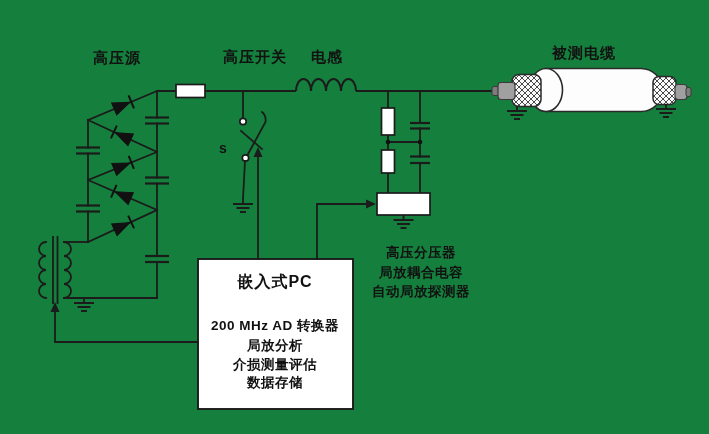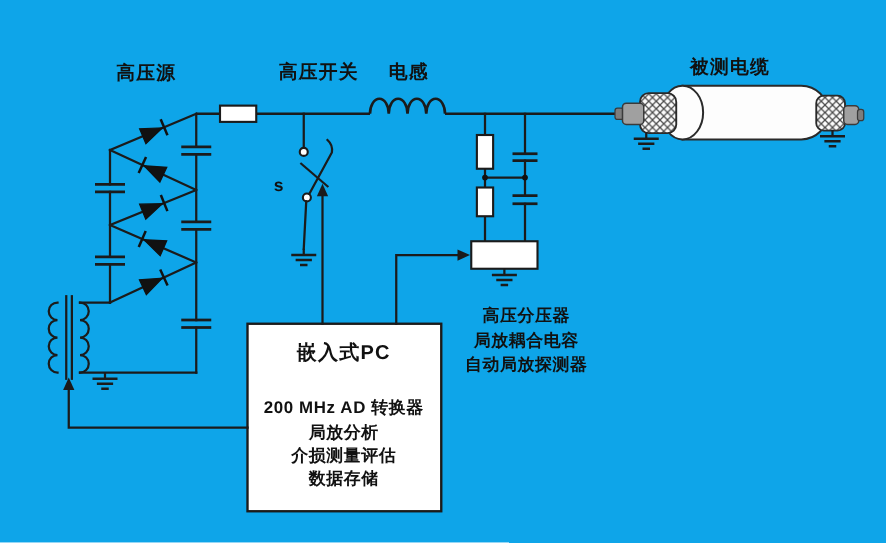--- a/index.html
+++ b/index.html
@@ -1,17 +1,17 @@
 <!DOCTYPE html>
 <html><head>
 <meta charset="utf-8">
 <title>Diagram</title>
 <style>
   html,body{margin:0;padding:0;background:#ffffff;}
-  .stage{position:relative;width:709px;height:434px;background:#0ea5e9;overflow:hidden;
+  .stage{position:relative;width:709px;height:434px;background:#15803d;overflow:hidden;
          font-family:"Liberation Sans","DejaVu Sans",sans-serif;}
   svg{display:block;}
   svg text{fill:#111111;font-family:"Liberation Sans","DejaVu Sans",sans-serif;}
   .lbl{font-size:15px;font-weight:700;letter-spacing:1px;}
   .lbl-small{font-size:13.5px;font-weight:600;letter-spacing:0.5px;}
   .pc-title{font-size:16px;font-weight:700;letter-spacing:1px;}
   .pc-line{font-size:13.5px;font-weight:600;letter-spacing:0.5px;}
   .s-lbl{font-size:14px;font-weight:700;}
   .wire{stroke:#1b1b1b;stroke-width:1.8;fill:none;stroke-linecap:square;}
   .wire-thick{stroke:#1b1b1b;stroke-width:2.1;fill:none;}

